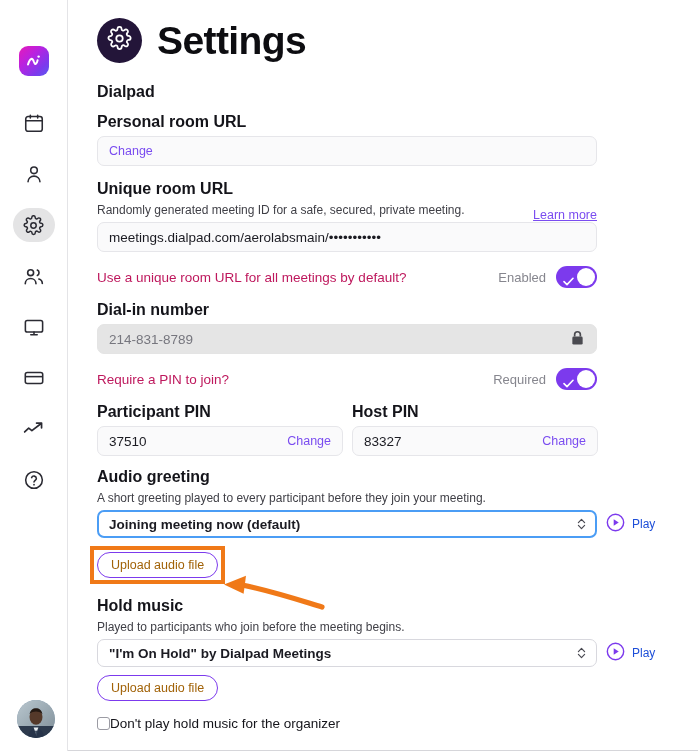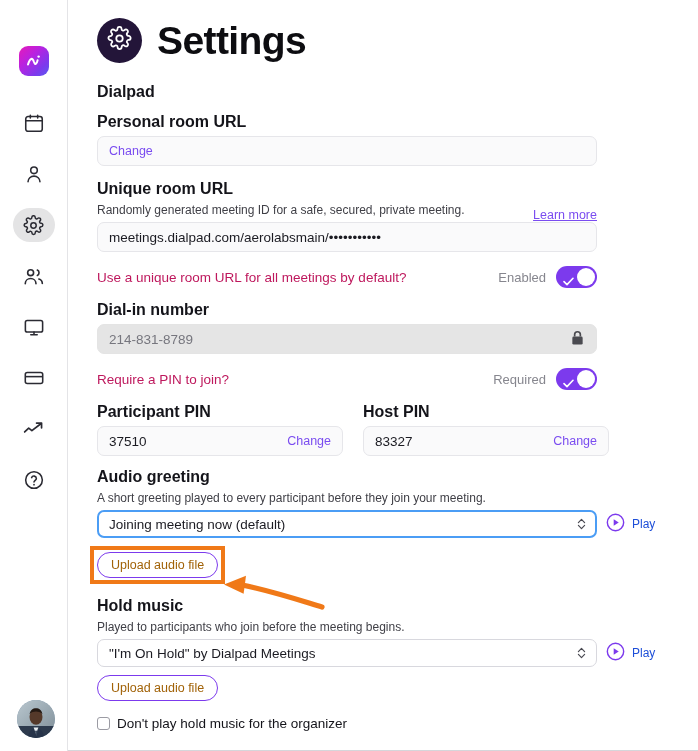--- a/index.html
+++ b/index.html
@@ -168,21 +168,21 @@
     border-radius: 50%;
     background: #fff;
   }
   .toggle .check {
     position: absolute;
     left: 7px; top: 6px;
   }
 
   .pin-grid {
     display: flex;
-    gap: 20px;
+    gap: 9px;
     width: 500px;
     margin-bottom: 12px;
   }
   .pin-col { width: 246px; }
   .pin-col .textfield { width: 246px; margin-bottom: 0; }
 
   .select-row {
     display: flex;
     align-items: center;
     gap: 9px;
@@ -197,21 +197,21 @@
     display: flex;
     align-items: center;
     padding: 0 9px 0 11px;
     font-size: 13.5px;
     color: #1b1b22;
   }
   .select.focused {
     border: 2px solid #4b9df5;
     padding: 0 8px 0 10px;
   }
-  .select .sel-value { flex: 1 1 auto; white-space: nowrap; overflow: hidden; }
+  .select .sel-value { flex: 1 1 auto; white-space: nowrap; overflow: hidden; font-weight: bold; }
   .select .chev { color: #4a4a52; line-height: 0; }
   .play-btn {
     display: flex;
     align-items: center;
     gap: 7px;
     cursor: pointer;
   }
   .play-label { font-size: 12px; color: #1d4ed8; }
 
   .upload-btn {
@@ -231,21 +231,20 @@
   .upload-wrap.highlighted {
     display: inline-block;
     border: 4px solid #f07918;
     padding: 2px 3px;
     margin-left: -7px;
     margin-bottom: 13px;
   }
   .checkbox-row {
     display: flex;
     align-items: center;
-    gap: 7px;
   }
   .checkbox {
     width: 13px; height: 13px;
     border: 1px solid #9b9ba3;
     border-radius: 3px;
     background: #fff;
     flex: 0 0 13px;
     cursor: pointer;
   }
   .checkbox-label { font-size: 13.5px; color: #14141a; }

